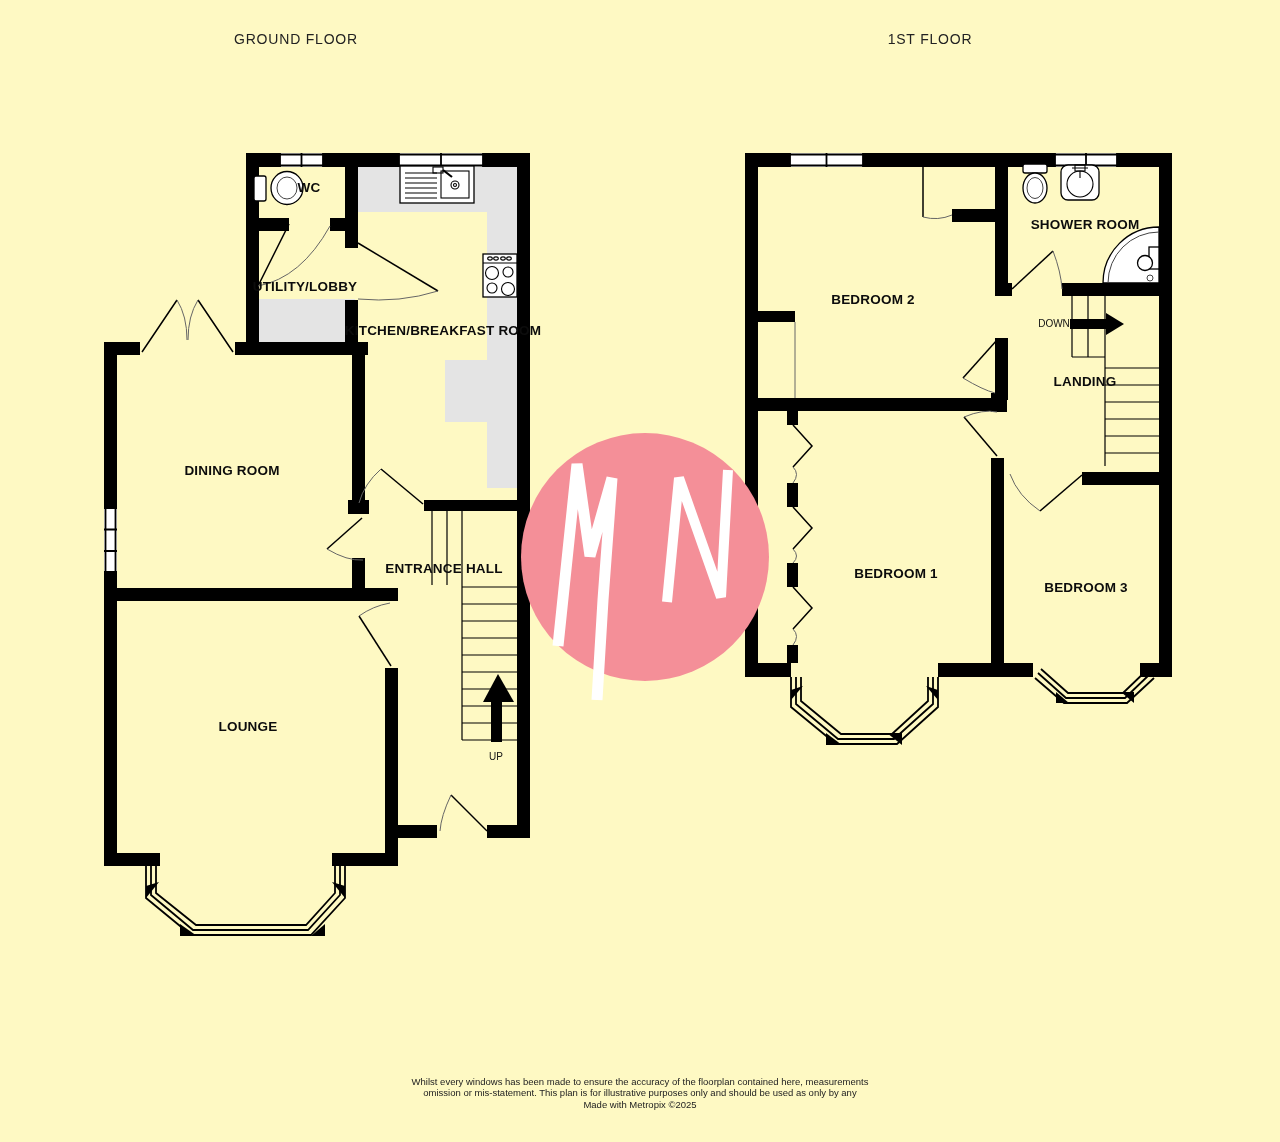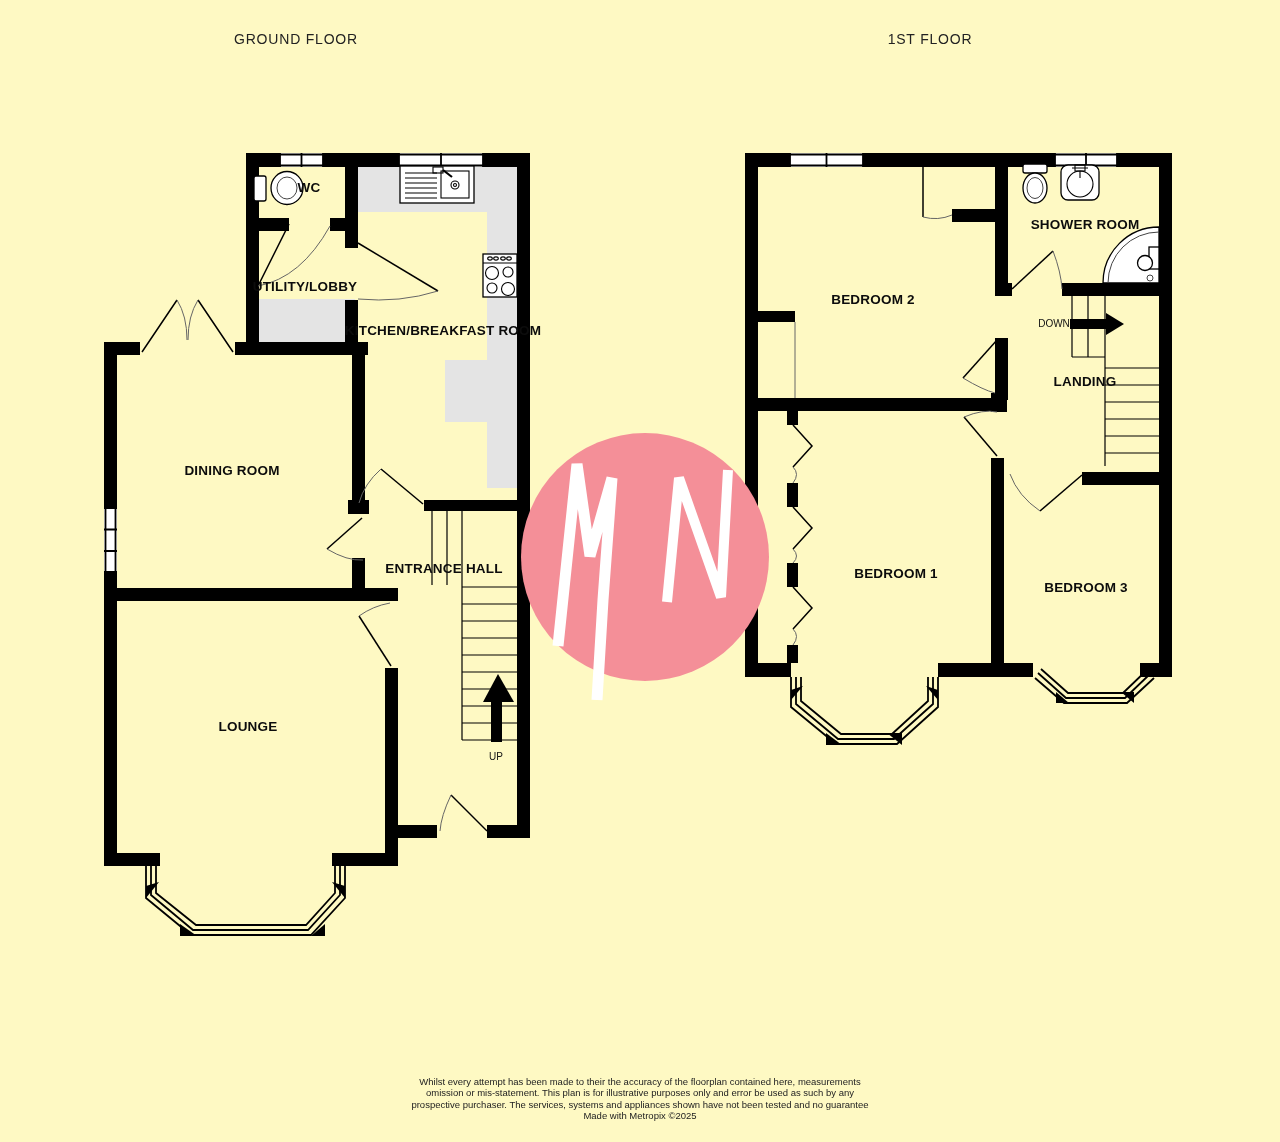--- a/index.html
+++ b/index.html
@@ -288,18 +288,17 @@
   <g>
     <circle class="wm-circle" cx="645" cy="557" r="124"></circle>
     <g>
       <path class="wm-stroke" stroke-width="11" d="M558 646 L577 464 L590 556 L612 478 L603 600 L597 700"></path>
       <path class="wm-stroke" stroke-width="10" d="M667 602 L679 478 L721 597 L728 470"></path>
     </g>
   </g>
 </svg>
 
 <div id="footer">
-  <div>Whilst every attempt has been made to their the accuracy of the floorplan contained here, measurements</div>
-  <div>omission or mis-statement. This plan is for illustrative purposes only and error be used as such by any</div>
-  <div>prospective purchaser. The services, systems and appliances shown have not been tested and no guarantee</div>
+  <div>Whilst every windows has been made to ensure the accuracy of the floorplan contained here, measurements</div>
+  <div>omission or mis-statement. This plan is for illustrative purposes only and should be used as only by any</div>
   <div>Made with Metropix ©2025</div>
 </div>
 </div>
 
 </body></html>

